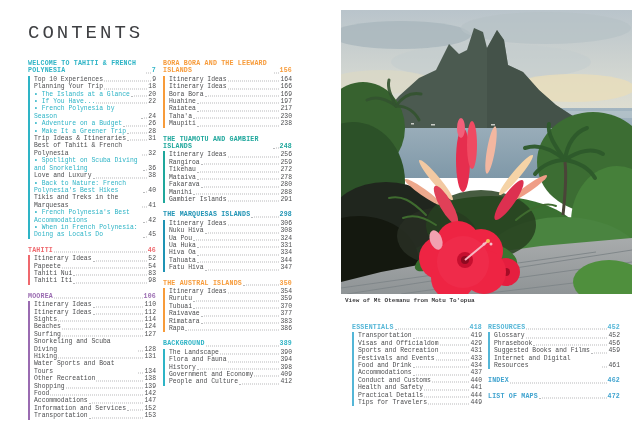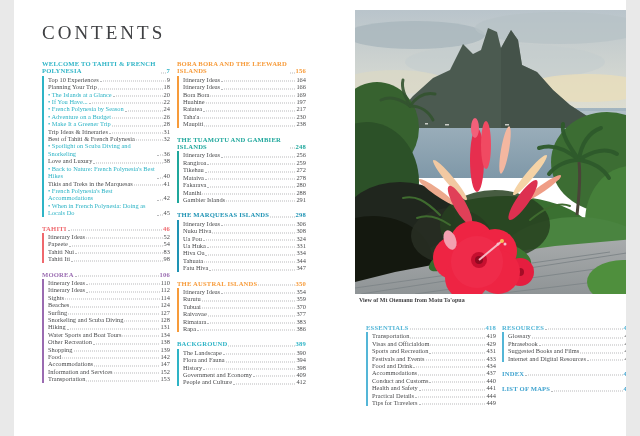--- a/index.html
+++ b/index.html
@@ -1,18 +1,18 @@
 <!DOCTYPE html>
 <html><head>
 <meta charset="utf-8">
 <style>
   html,body { margin:0; padding:0; background:#e9e9e9; }
   .page {
-    position:relative; width:572px; height:436px; background:#ffffff;
-    font-family:Liberation Serif, serif; overflow:hidden; margin:0 auto;padding-left:40px;
+    position:relative; width:640px; height:436px; background:#ffffff;
+    font-family:Liberation Mono, monospace; overflow:hidden; margin:0 auto;
   }
   .title {
     position:absolute; left:28px; top:22px; margin:0;
     font-size:19px; font-weight:400; letter-spacing:3px; color:#3f4043;
   }
   .col { position:absolute; top:60px; }
   .col1 { left:28px;  width:128px; }
   .col2 { left:163px; width:129px; }
   .col3 { left:352px; top:324px; width:130px; }
   .col4 { left:488px; top:324px; width:132px; }

